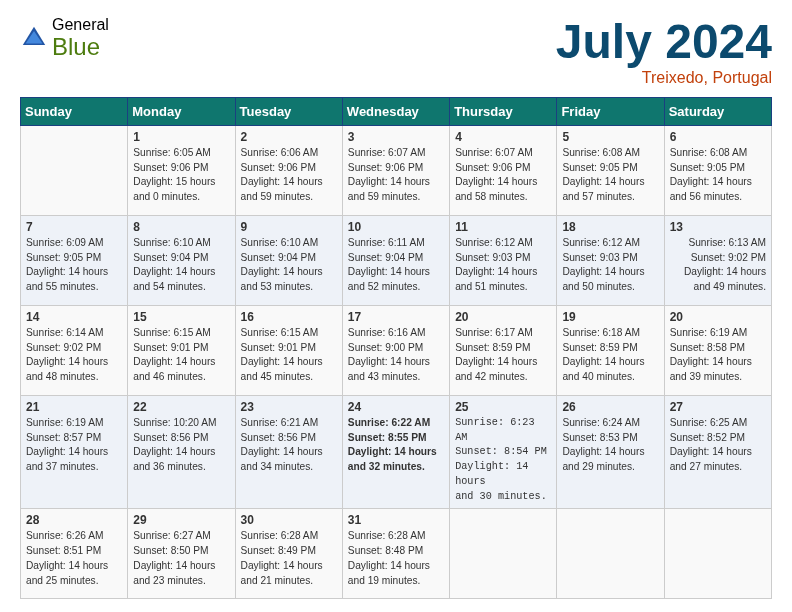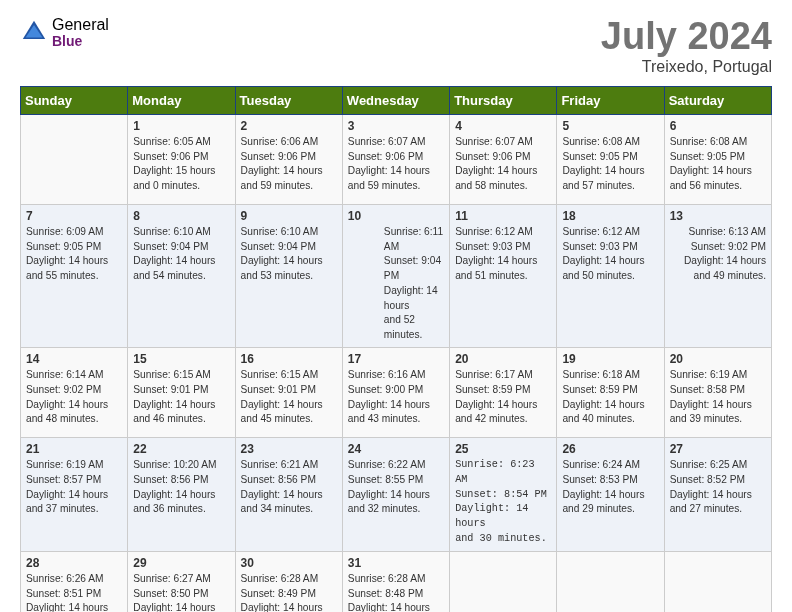--- a/index.html
+++ b/index.html
@@ -21,48 +21,48 @@
       align-items: center;
       gap: 4px;
     }
     .logo-text {
       display: flex;
       flex-direction: column;
       line-height: 1.1;
       justify-content: space-between;
     }
     .logo-blue {
-      font-size: 14px;
-      font-weight: bold;
-      color: #701a75;
+      font-size: 24px;
+      font-weight: normal;
+      color: #4d7c0f;
     }
     .logo-icon {
       width: 28px;
       height: 28px;
     }
     .title-block {
       text-align: right;
     }
     .month-year {
-      font-size: 38px;
+      font-size: 48px;
       font-weight: bold;
-      color: #737373;
+      color: #0c4a6e;
       line-height: 1.1;
     }
     .location {
       font-size: 16px;
-      color: #404040;
+      color: #c2410c;
     }
     table {
       width: 100%;
       border-collapse: collapse;
       table-layout: fixed;
     }
     thead tr th {
-      background-color: #4d7c0f;
+      background-color: #0f766e;
       color: #fff;
       font-size: 13px;
       font-weight: bold;
       padding: 6px 4px;
       text-align: left;
       border: 1px solid #1a4080;
     }
     tbody tr td {
       border: 1px solid #ccc;
       vertical-align: top;
@@ -185,21 +185,21 @@
         </td>
         <td>
           <span class="day-number">9</span>
           <div class="day-info" style="white-space: pre-line;">Sunrise: 6:10 AM
 Sunset: 9:04 PM
 Daylight: 14 hours
 and 53 minutes.</div>
         </td>
         <td>
           <span class="day-number">10</span>
-          <div class="day-info" style="white-space: pre-line; margin-left: 36px;">Sunrise: 6:11 AM
+          <div class="day-info" style="white-space: pre-line;">Sunrise: 6:11 AM
 Sunset: 9:04 PM
 Daylight: 14 hours
 and 52 minutes.</div>
         </td>
         <td>
           <span class="day-number">11</span>
           <div class="day-info" style="white-space: pre-line;">Sunrise: 6:12 AM
 Sunset: 9:03 PM
 Daylight: 14 hours
 and 51 minutes.</div>
@@ -287,21 +287,21 @@
         </td>
         <td>
           <span class="day-number">23</span>
           <div class="day-info" style="white-space: pre-line;">Sunrise: 6:21 AM
 Sunset: 8:56 PM
 Daylight: 14 hours
 and 34 minutes.</div>
         </td>
         <td>
           <span class="day-number">24</span>
-          <div class="day-info" style="white-space: pre-line;">Sunrise: 6:22 AM
+          <div class="day-info" style="white-space: pre-line; font-weight: bold;">Sunrise: 6:22 AM
 Sunset: 8:55 PM
 Daylight: 14 hours
 and 32 minutes.</div>
         </td>
         <td>
           <span class="day-number">25</span>
           <div class="day-info" style="white-space: pre-line; font-family: Liberation Mono, monospace;">Sunrise: 6:23 AM
 Sunset: 8:54 PM
 Daylight: 14 hours
 and 30 minutes.</div>

